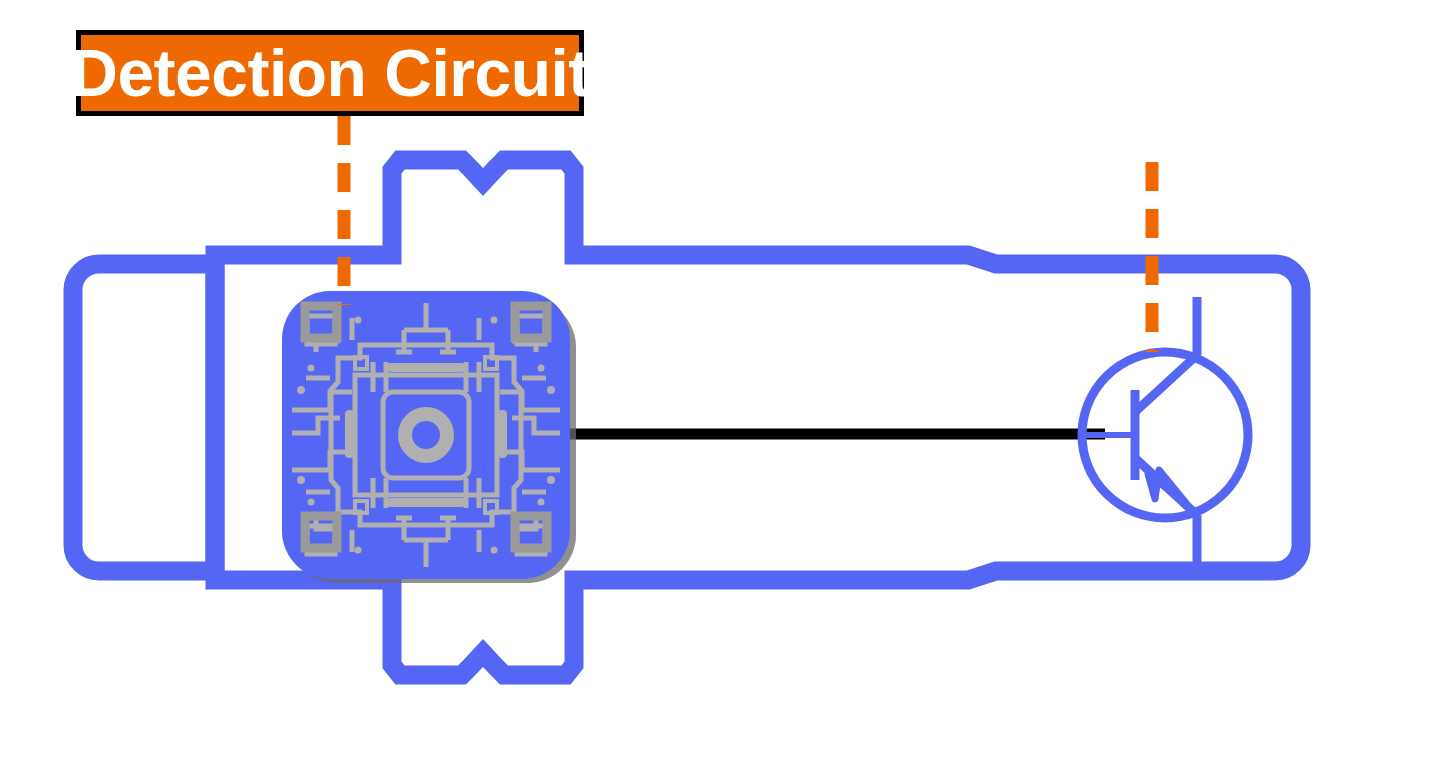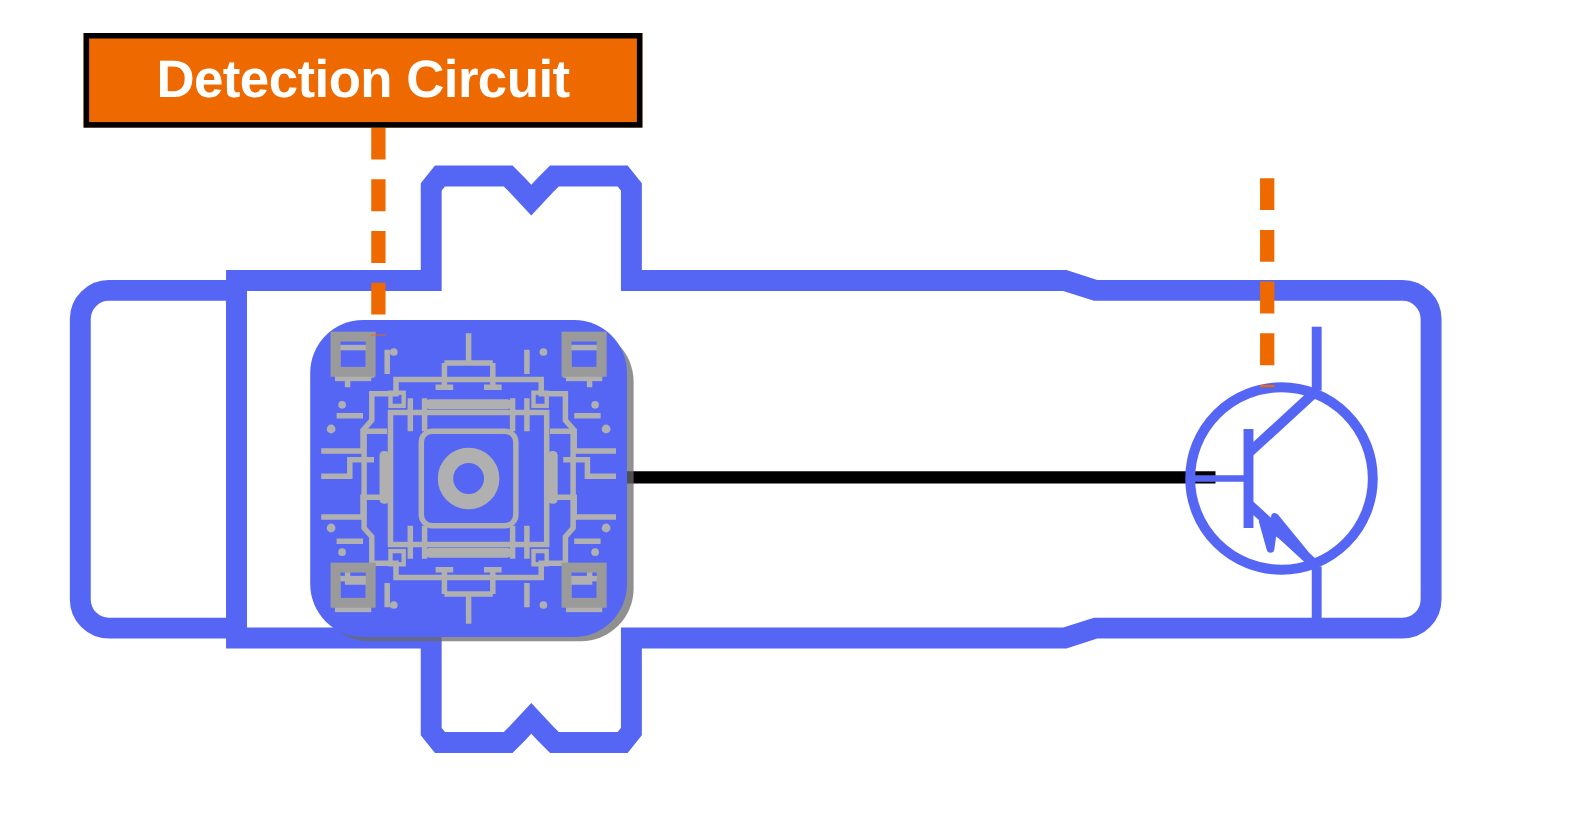--- a/index.html
+++ b/index.html
@@ -7,21 +7,21 @@
        font-family:"Liberation Sans","DejaVu Sans",sans-serif;}
   #stage{position:relative;width:1450px;height:760px;background:#fff;}
   #stage svg{position:absolute;left:0;top:0;}
 
   .callout{position:absolute;background:#EE6A00;border:5px solid #000;
            display:flex;align-items:center;justify-content:center;
            box-sizing:border-box;}
   .callout span{color:#ffffff;font-weight:bold;white-space:nowrap;
                 letter-spacing:-0.5px;line-height:1;}
   #callout-detection{left:76px;top:30px;width:508px;height:86px;}
-  #callout-detection span{font-size:48px;}
+  #callout-detection span{font-size:66px;}
   #callout-npn{left:906px;top:76px;width:492px;height:86px;}
   #callout-npn span{font-size:58px;}
 </style>
 </head>
 <body>
 
 <div id="stage">
 
   <svg width="1450" height="760" viewBox="0 0 1450 760">
 

